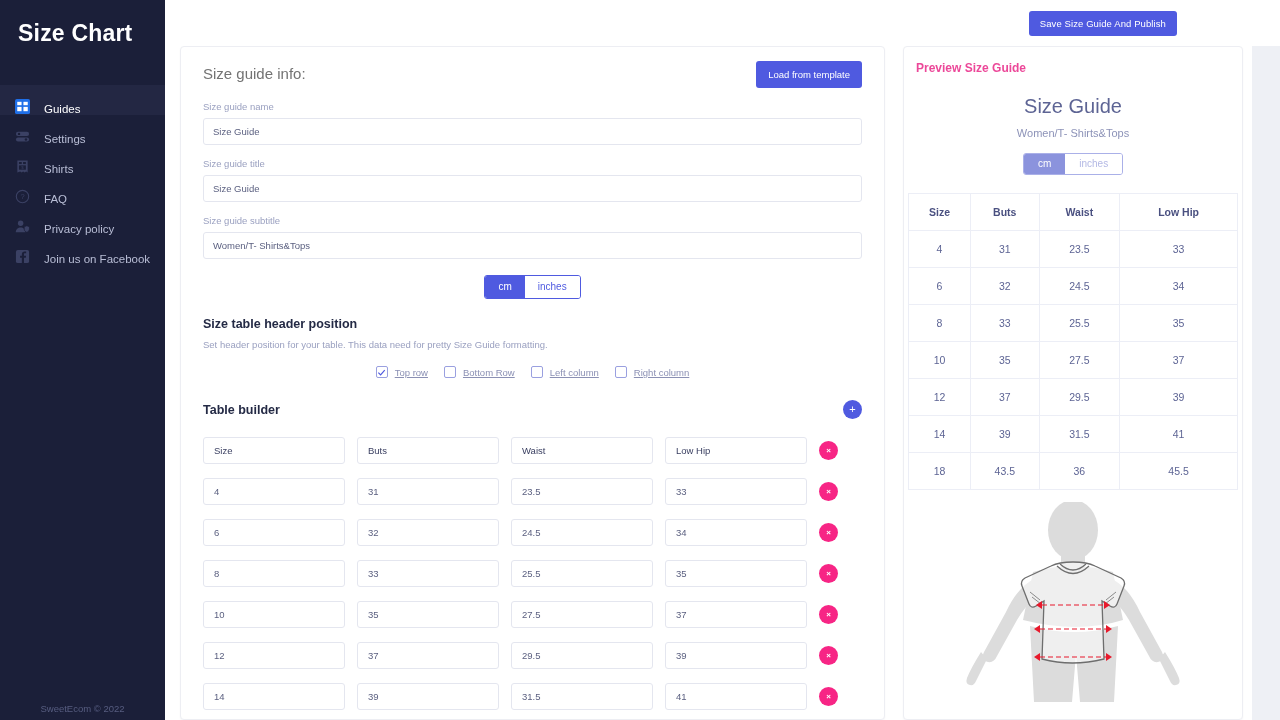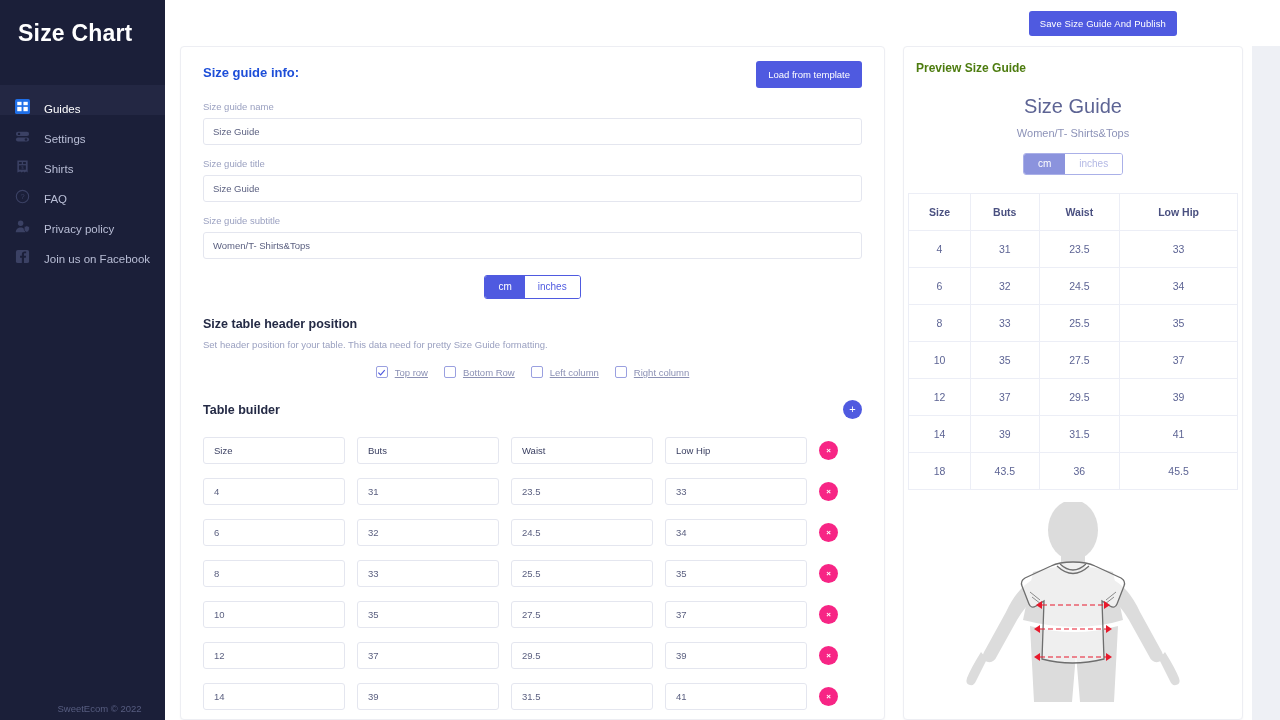--- a/index.html
+++ b/index.html
@@ -35,21 +35,21 @@
     cursor: pointer;
     color: #b9bed6;
     font-size: 11.5px;
   }
   .nav-item.active { background: #232743; color: #ffffff; }
   .nav-item .ico { width: 17px; height: 17px; display:flex; align-items:center; justify-content:center; flex:0 0 17px; }
   .nav-item .ico svg { display:block; }
   .nav-label { line-height: 1; }
   .footer-copy {
     position: absolute;
-    bottom: 0px; left: 17px; width: 100%;
+    bottom: 0px; left: 0; width: 100%;
     text-align: center;
     font-size: 9.5px;
     color: #575d80;
     padding-bottom: 0px;
     line-height: 22px;
   }
 
   
   .main {
     flex: 1 1 auto;
@@ -93,21 +93,21 @@
   .left-card {
     width: 705px;
     flex: 0 0 705px;
     padding: 18px 22px 0 22px;
     height: 674px;
     overflow: hidden;
   }
   .card-head {
     display: flex; align-items: flex-start; justify-content: space-between;
   }
-  .card-title { font-size: 13px; font-weight: bold; color: #1d4ed8; }
+  .card-title { font-size: 15px; font-weight: normal; color: #737373; }
   .btn-load {
     background: #4f5ae0; color:#fff; border:none; border-radius:3px;
     font-size: 9.5px; padding: 8px 12px; cursor: pointer; font-family: inherit;
     margin-top: -4px;
   }
   .field { margin-top: 13px; }
   .field-label { font-size: 9.5px; color: #9aa0c0; margin-bottom: 6px; display:block; }
   .field input {
     width: 100%; height: 27px;
     border: 1px solid #e4e6ef;
@@ -169,21 +169,21 @@
   }
   .b-row.head input { color: #3b4062; }
 
   
   .right-card {
     width: 340px; flex: 0 0 340px;
     padding: 14px 0 0 0;
     height: 674px;
     overflow: hidden;
   }
-  .preview-title { font-size: 12px; font-weight: bold; color: #4d7c0f; padding: 0 12px; }
+  .preview-title { font-size: 12px; font-weight: bold; color: #ec4899; padding: 0 12px; }
   .preview-h1 { text-align:center; font-size: 20px; color: #5d6494; margin-top: 20px; font-weight: normal; }
   .preview-sub { text-align:center; font-size: 11px; color: #8d93b8; margin-top: 9px; }
   .preview-toggle { display: flex; justify-content: center; margin-top: 14px; }
   .toggle2 { display:flex; border:1px solid #aab0e8; border-radius:3px; overflow:hidden; }
   .toggle2 button { font-family:inherit; font-size:10px; border:none; cursor:pointer; padding:5px 14px; line-height:1; }
   .toggle2 .on  { background:#8b93dd; color:#ffffff; }
   .toggle2 .off { background:#ffffff; color:#b3b8e4; }
 
   table.preview {
     width: 330px; margin: 18px auto 0 auto;

